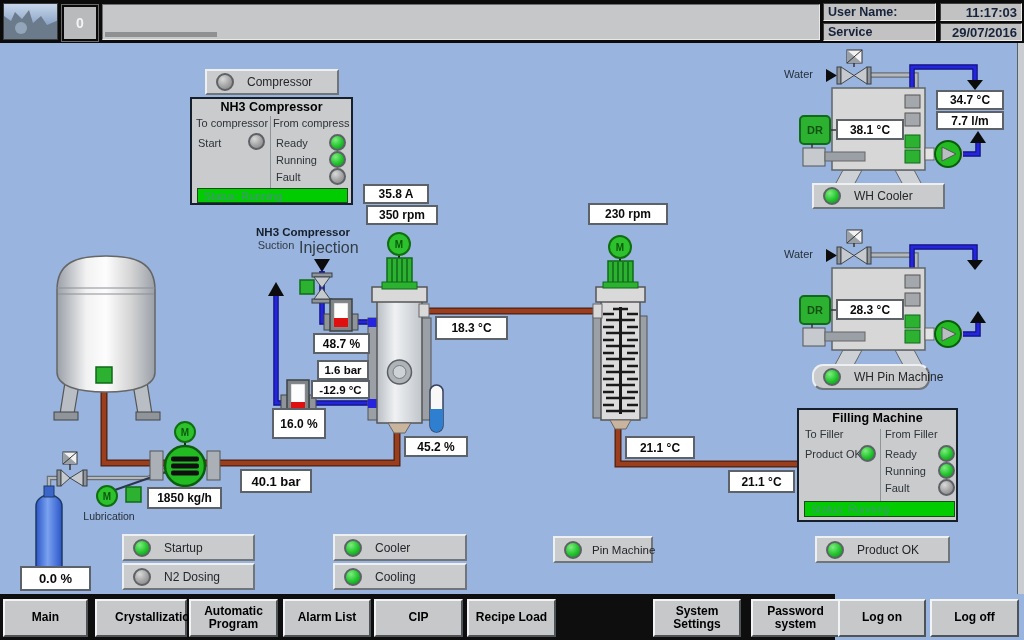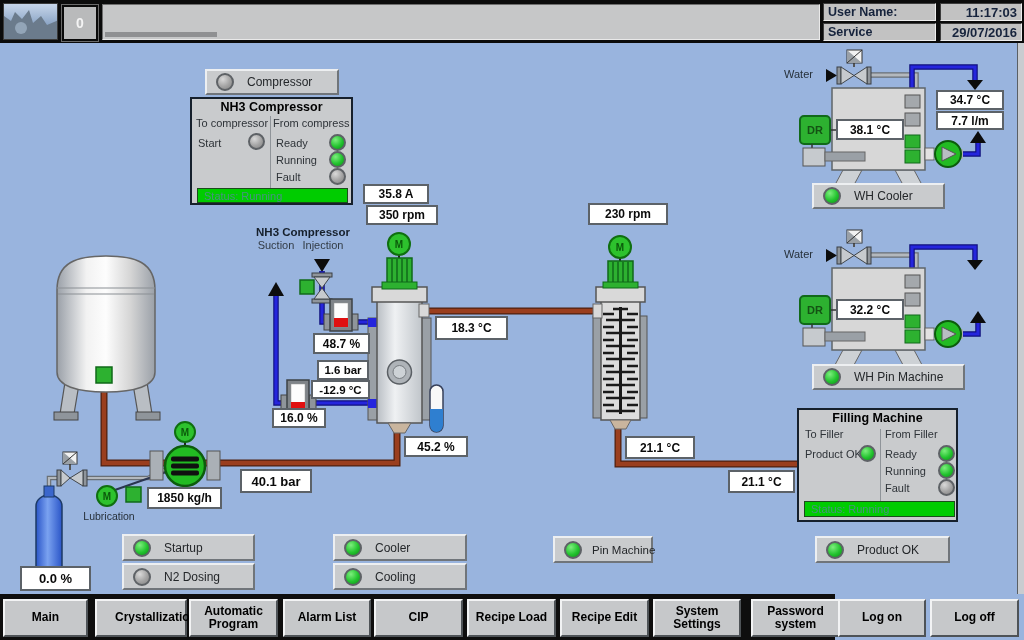--- a/index.html
+++ b/index.html
@@ -341,43 +341,43 @@
     <span class="led sm on pled" style="left:139px;top:35px;"></span>
     <div class="plbl" style="left:86px;top:55px;">Running</div>
     <span class="led sm on pled" style="left:139px;top:52px;"></span>
     <div class="plbl" style="left:86px;top:72px;">Fault</div>
     <span class="led sm off pled" style="left:139px;top:69px;"></span>
     <div class="status-bar" style="left:5px;top:91px;width:151px;height:16px;">Status: Running</div>
   </div>
 
   <div class="abs lbl" style="left:250px;top:226px;width:106px;text-align:center;font-weight:bold;font-size:11.5px;color:#16202c;">NH3 Compressor</div>
   <div class="abs lbl" style="left:253px;top:239px;width:46px;text-align:center;font-size:11px;color:#323c46;">Suction</div>
-  <div class="abs lbl" style="left:299px;top:239px;width:48px;text-align:center;font-size:11px;color:#323c46;">Injection</div>
+  <div class="abs lbl" style="left:299px;top:239px;width:48px;text-align:center;font-size:16px;color:#323c46;">Injection</div>
   <div class="abs lbl" style="left:784px;top:68px;width:40px;font-size:11px;color:#26303a;">Water</div>
   <div class="abs lbl" style="left:784px;top:248px;width:40px;font-size:11px;color:#26303a;">Water</div>
   <div class="abs lbl" style="left:77px;top:510px;width:64px;text-align:center;font-size:10.5px;color:#26303a;">Lubrication</div>
 
   <div class="abs display" style="left:363px;top:184px;width:66px;height:20px;">35.8 A</div>
   <div class="abs display" style="left:366px;top:205px;width:72px;height:20px;">350 rpm</div>
   <div class="abs display" style="left:588px;top:203px;width:80px;height:22px;">230 rpm</div>
   <div class="abs display" style="left:435px;top:316px;width:73px;height:24px;">18.3 °C</div>
   <div class="abs display" style="left:313px;top:333px;width:57px;height:21px;">48.7 %</div>
   <div class="abs display" style="left:317px;top:360px;width:52px;height:20px;font-size:11.5px;">1.6 bar</div>
   <div class="abs display" style="left:311px;top:380px;width:59px;height:19px;font-size:11.5px;">-12.9 °C</div>
-  <div class="abs display" style="left:272px;top:408px;width:54px;height:20px;">16.0 %</div>
+  <div class="abs display" style="left:272px;top:408px;width:54px;height:31px;">16.0 %</div>
   <div class="abs display" style="left:404px;top:436px;width:64px;height:21px;">45.2 %</div>
   <div class="abs display" style="left:240px;top:469px;width:72px;height:24px;font-size:13px;">40.1 bar</div>
   <div class="abs display" style="left:147px;top:487px;width:75px;height:22px;">1850 kg/h</div>
   <div class="abs display" style="left:20px;top:566px;width:71px;height:25px;font-size:13px;">0.0 %</div>
   <div class="abs display" style="left:625px;top:436px;width:70px;height:23px;">21.1 °C</div>
   <div class="abs display" style="left:728px;top:470px;width:67px;height:23px;">21.1 °C</div>
   <div class="abs display" style="left:836px;top:119px;width:68px;height:21px;">38.1 °C</div>
   <div class="abs display" style="left:936px;top:90px;width:68px;height:20px;">34.7 °C</div>
   <div class="abs display" style="left:936px;top:111px;width:68px;height:19px;">7.7 l/m</div>
-  <div class="abs display" style="left:836px;top:299px;width:68px;height:21px;">32.2 °C</div>
+  <div class="abs display" style="left:836px;top:299px;width:68px;height:21px;">28.3 °C</div>
 
   <div class="abs hmi-btn" style="left:122px;top:534px;width:133px;height:27px;">
     <span class="led on"></span>
     <span>Startup</span>
   </div>
   <div class="abs hmi-btn" style="left:122px;top:563px;width:133px;height:27px;">
     <span class="led off"></span>
     <span>N2 Dosing</span>
   </div>
   <div class="abs hmi-btn" style="left:333px;top:534px;width:134px;height:27px;">
@@ -389,36 +389,35 @@
     <span>Cooling</span>
   </div>
   <div class="abs hmi-btn" style="left:553px;top:536px;width:100px;height:27px;font-size:11.5px;gap:10px;">
     <span class="led on"></span>
     <span>Pin Machine</span>
   </div>
   <div class="abs hmi-btn" style="left:812px;top:183px;width:133px;height:26px;">
     <span class="led on"></span>
     <span>WH Cooler</span>
   </div>
-  <div class="abs hmi-btn" style="left:812px;top:364px;width:153px;height:26px;">
+  <div class="abs hmi-btn" style="left:812px;top:364px;width:118px;height:26px;border-radius:11px;">
     <span class="led on"></span>
     <span>WH Pin Machine</span>
   </div>
   <div class="abs hmi-btn" style="left:815px;top:536px;width:135px;height:27px;">
     <span class="led on"></span>
     <span>Product OK</span>
   </div>
 
   <div class="abs navbar">
     <div class="nav-btn" style="left:3px;top:5px;width:85px;height:38px;">Main</div>
     <div class="nav-btn" style="left:95px;top:5px;width:92px;height:38px;padding-left:32px;">Crystallization</div>
     <div class="nav-btn" style="left:189px;top:5px;width:89px;height:38px;">Automatic Program</div>
     <div class="nav-btn" style="left:283px;top:5px;width:88px;height:38px;">Alarm List</div>
     <div class="nav-btn" style="left:374px;top:5px;width:89px;height:38px;">CIP</div>
     <div class="nav-btn" style="left:467px;top:5px;width:89px;height:38px;">Recipe Load</div>
-    <div class="nav-btn" style="left:560px;top:5px;width:89px;height:38px;">Recipe Edit</div>
     <div class="nav-btn" style="left:653px;top:5px;width:88px;height:38px;">System Settings</div>
     <div class="nav-btn" style="left:745px;top:5px;width:89px;height:38px;margin-left:6px;">Password system</div>
     <div class="nav-btn" style="left:838px;top:5px;width:88px;height:38px;">Log on</div>
     <div class="nav-btn" style="left:930px;top:5px;width:89px;height:38px;">Log off</div>
   </div>
 
 </div>
 
 </body></html>

